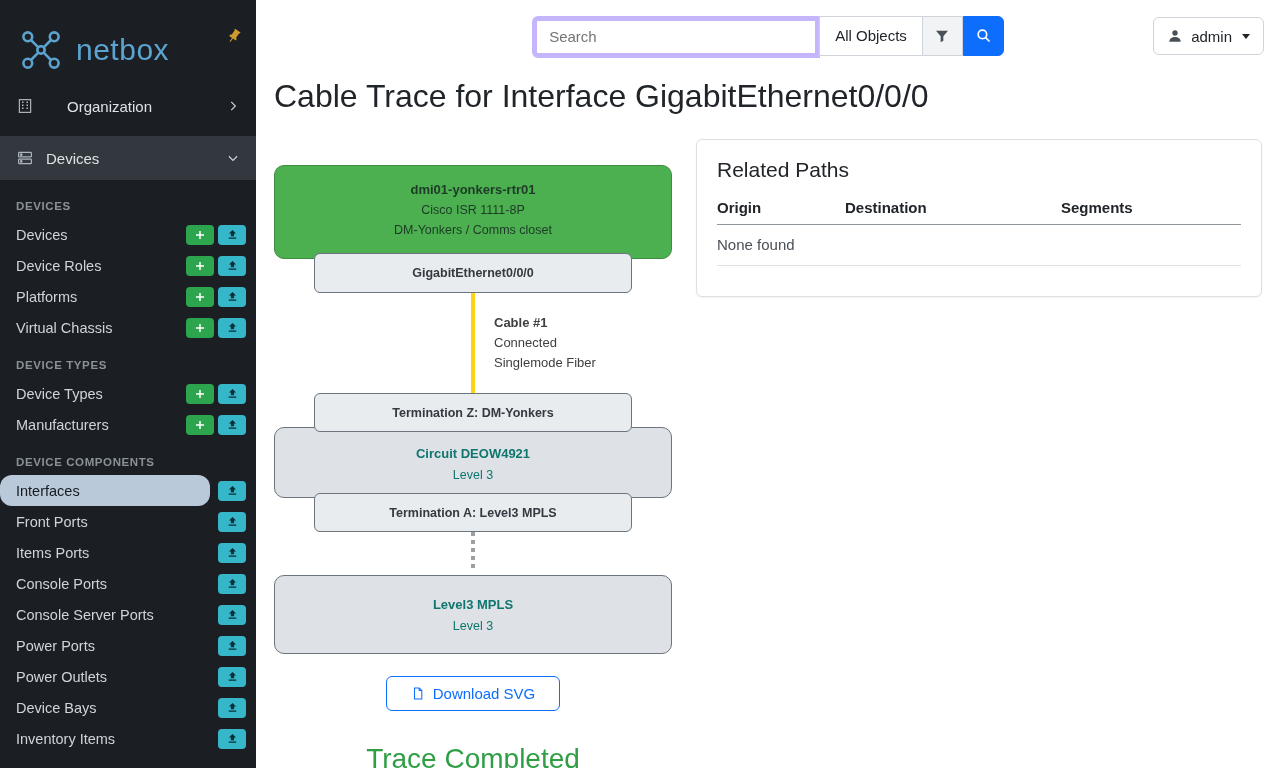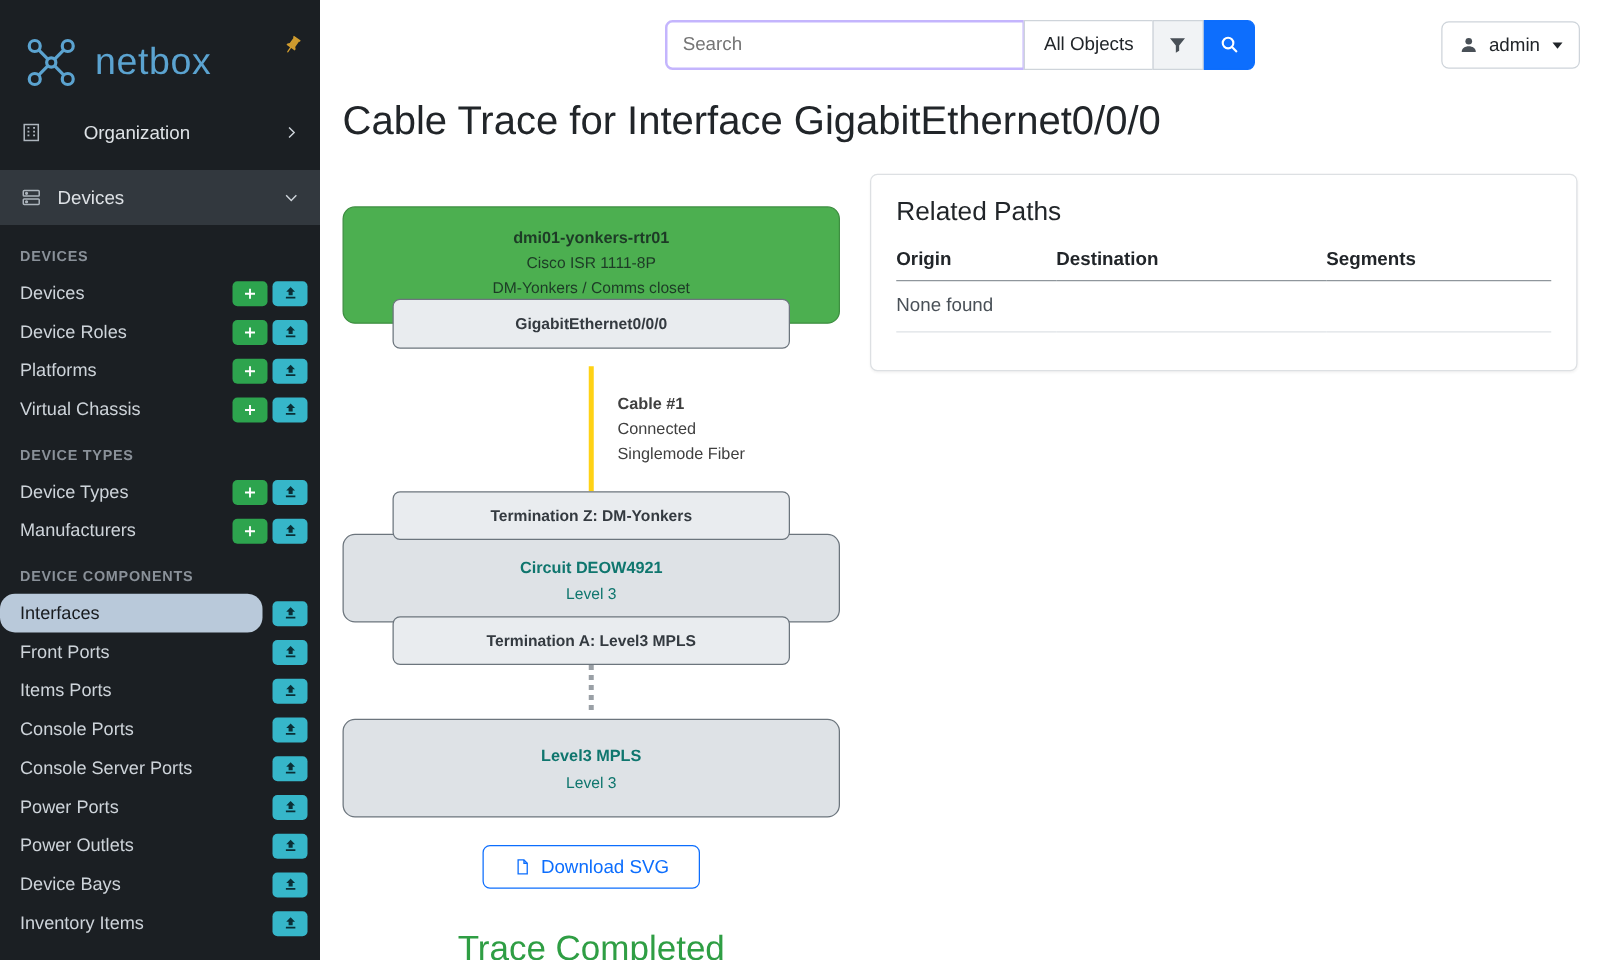--- a/index.html
+++ b/index.html
@@ -28,38 +28,38 @@
   .side-row.active .side-label { background:#b9c9da; color:#181b1e;border-radius:12px; }
   .row-btns { display:flex; align-items:center; gap:4px; padding:0 10px 0 8px; }
   .btn-add,.btn-import { width:28px; height:20px; border:none; border-radius:4px; display:flex; align-items:center; justify-content:center; cursor:pointer; padding:0; }
   .btn-add { background:#2da44e; }
   .btn-import { background:#36b6c9; }
 
   
   main { flex:1; height:768px; overflow:hidden; background:#fff; }
   .topbar { height:71px; display:flex; align-items:center; position:relative; padding:0 16px; }
   .search-group { display:flex; margin:0 auto; height:40px; }
-  .search-input { width:288px; height:40px; border:2px solid #c4b5fd; border-radius:6px 0 0 6px; padding:16px 12px; font-size:15px; color:#212529; outline:none; font-family:inherit; }
+  .search-input { width:288px; height:40px; border:5px solid #c4b5fd; border-radius:6px 0 0 6px; padding:16px 12px; font-size:15px; color:#212529; outline:none; font-family:inherit; }
   .scope-btn { height:40px; margin-left:-1px; border:1px solid #ced4da; background:#fff; font-size:15px; color:#212529; padding:0 15px; cursor:pointer; font-family:inherit; }
   .filter-btn { width:41px; height:40px; margin-left:-1px; border:1px solid #ced4da; background:#f1f3f5; display:flex; align-items:center; justify-content:center; cursor:pointer; }
   .go-btn { width:41px; height:40px; border:1px solid #0d6efd; background:#0d6efd; border-radius:0 6px 6px 0; display:flex; align-items:center; justify-content:center; cursor:pointer; }
   .user-btn { position:absolute; right:16px; top:17px; height:38px; display:flex; align-items:center; gap:8px; padding:0 13px; background:#fff; border:1px solid #ced4da; border-radius:6px; font-size:15px; color:#212529; cursor:pointer; font-family:inherit; }
   .caret { width:0; height:0; border-left:4.5px solid transparent; border-right:4.5px solid transparent; border-top:5px solid #212529; margin-left:2px; }
 
   .page-title { margin:6px 0 0; padding:0 18px; font-size:32px; font-weight:400; color:#212529; line-height:38px; }
 
   .content-row { display:flex; align-items:flex-start; padding:0 18px; margin-top:24px; }
   .trace-col { width:398px; min-width:398px; }
   .diagram { position:relative; width:398px; height:487px; margin-top:26px; }
   .box { position:absolute; border:1px solid #6c757d; text-align:center; }
   .box-device { left:0; top:0; width:398px; height:94px; background:#4caf50; border-color:#3e8e41; border-radius:10px; color:#1d3b26; }
   .box-device .l1 { margin-top:16px; font-size:13px; font-weight:700; }
   .box-device .l2,.box-device .l3 { margin-top:6px; font-size:12.5px; }
   .term-box { left:40px; width:318px; height:40px; background:#e9ecef; border-radius:6px; display:flex; align-items:center; justify-content:center; font-size:12.5px; font-weight:700; color:#343a40; z-index:3; }
-  .box-iface { top:74px; }
+  .box-iface { top:88px; }
   .box-termz { top:228px; height:39px; }
   .box-terma { top:328px; height:39px; }
   .cable-line { position:absolute; left:197px; top:128px; width:4px; height:100px; background:#ffd215; z-index:1; }
   .cable-label { position:absolute; left:220px; top:148px; text-align:left; font-size:13px; line-height:20px; color:#404040; z-index:2; }
   .cable-label .name { font-weight:700; }
   .big-gray { left:0; width:398px; background:#dee2e6; border-radius:10px; color:#0f766e; z-index:2; }
   .box-circuit { top:262px; height:71px; padding-top:18px; }
   .box-far { top:410px; height:79px; padding-top:21px; }
   .big-gray .l1 { font-size:13px; font-weight:700; }
   .big-gray .l2 { margin-top:7px; font-size:12.5px; }

